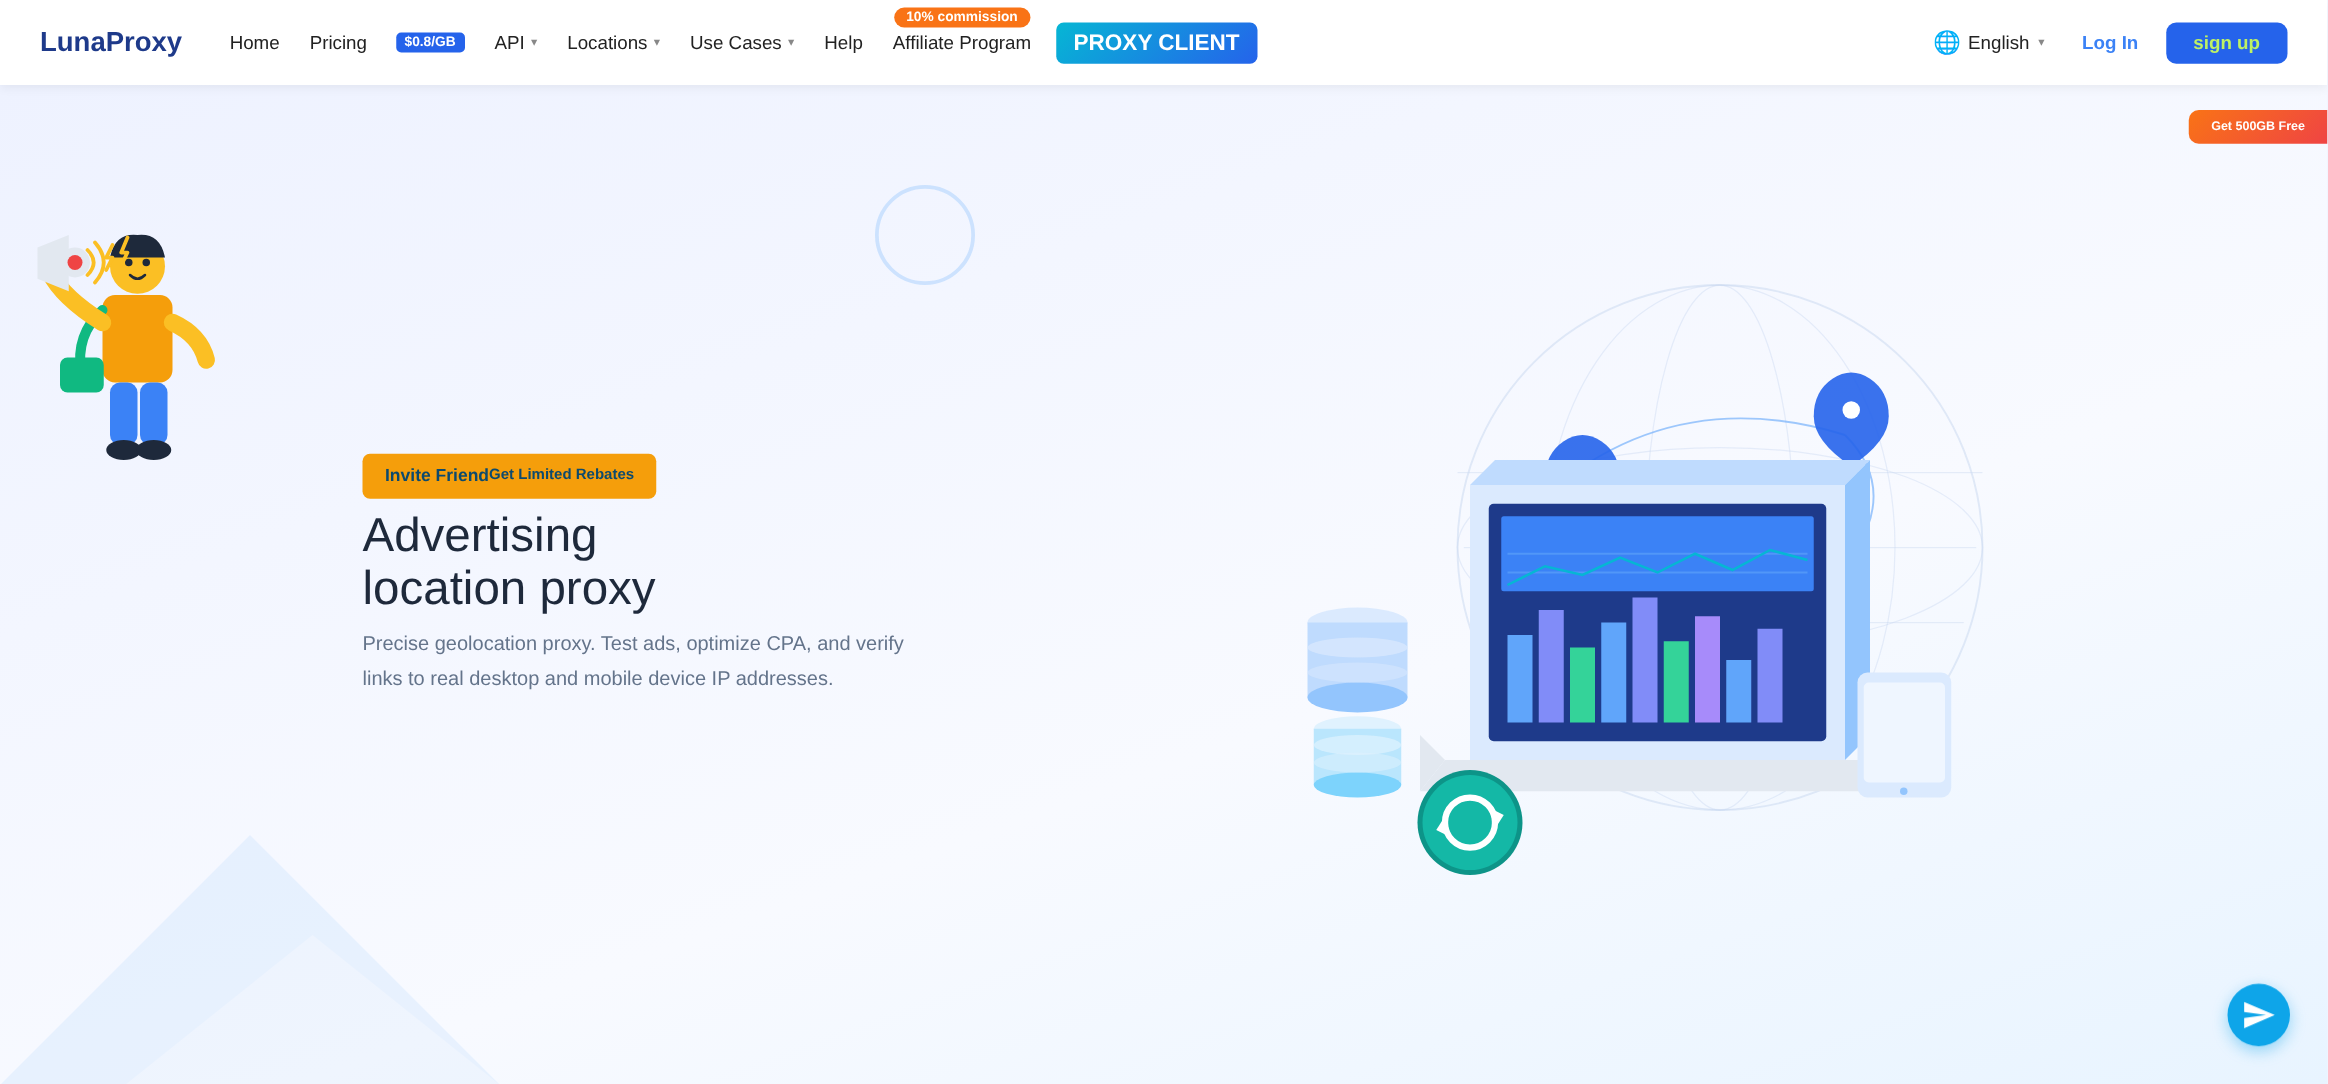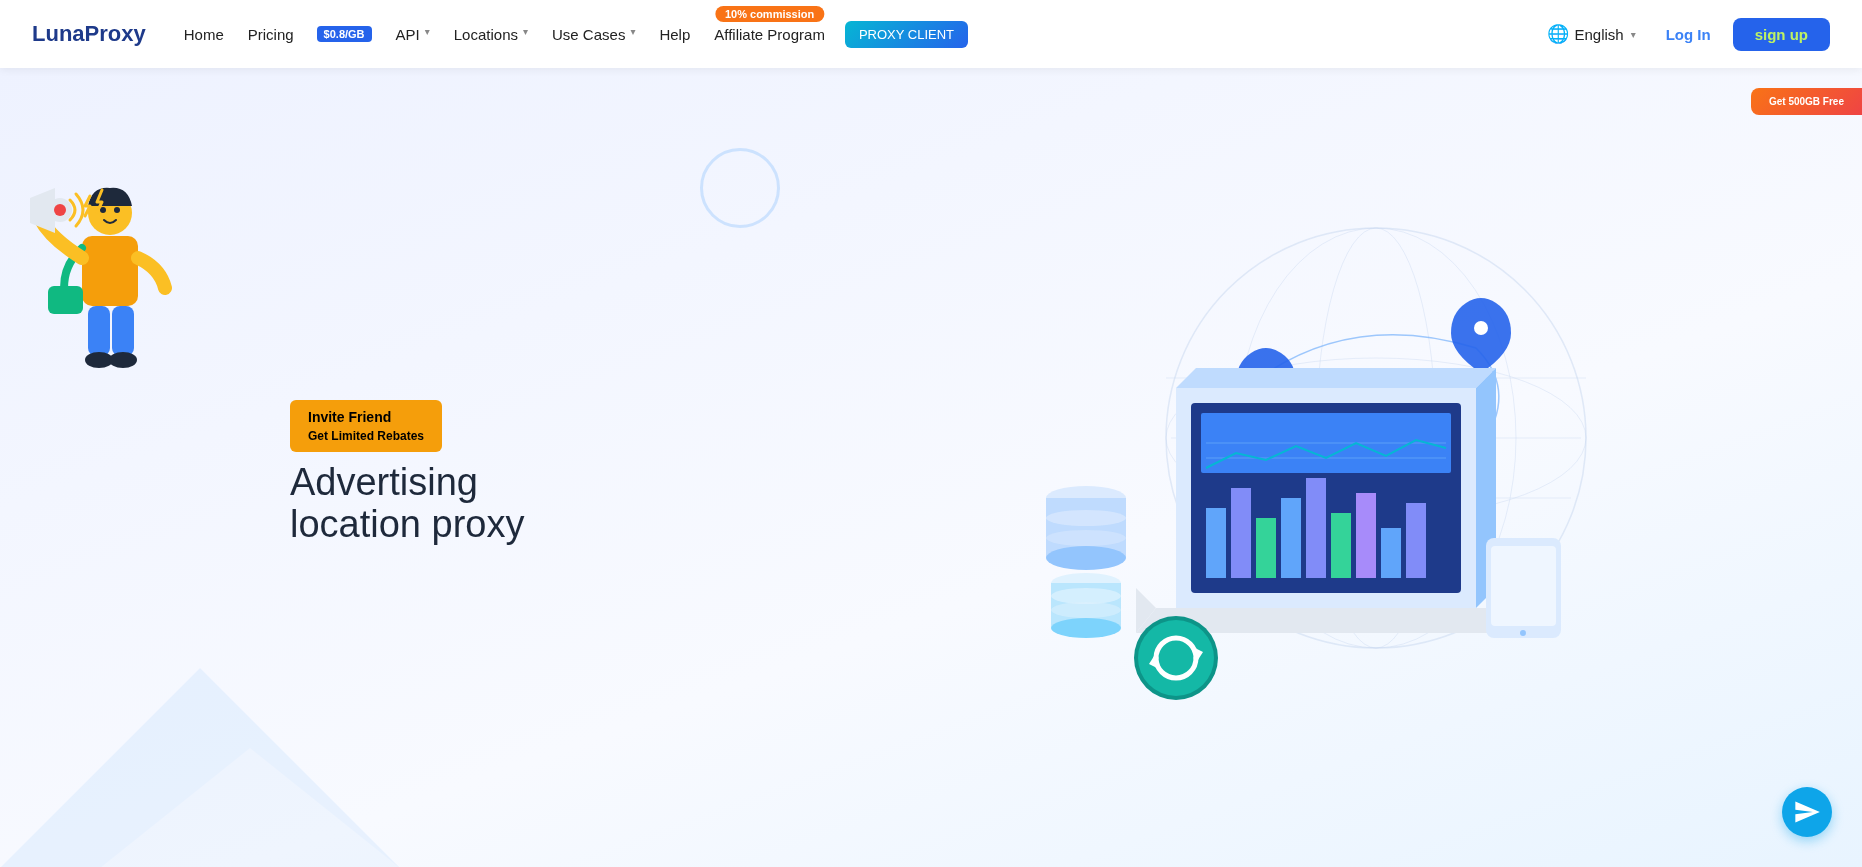--- a/index.html
+++ b/index.html
@@ -25,21 +25,21 @@
     }
     .logo span { color: #1e3a8a; margin-top: 28px; }
     .nav-links {
       display: flex;
       align-items: center;
       gap: 4px;
       flex: 1;
     }
     .nav-item {
       display: flex;
-      align-items: flex-start;
+      align-items: center;
       gap: 3px;
       padding: 6px 10px;
       font-size: 15px;
       color: #222;
       cursor: pointer;
       border-radius: 6px;
       white-space: nowrap;
     }
     .nav-badge {
       background: #2563eb;
@@ -61,22 +61,22 @@
       color: #fff;
       font-size: 11px;
       font-weight: 600;
       padding: 2px 10px;
       border-radius: 12px;
       white-space: nowrap;
     }
     .proxy-client-btn {
       background: linear-gradient(135deg, #06b6d4, #2563eb);
       color: #fff;
-      font-size: 13px;
-      font-weight: 400;
+      font-size: 18px;
+      font-weight: 700;
       padding: 6px 14px;
       border-radius: 6px;
       cursor: pointer;
       margin-left: 6px;
       border: none;
     }
     .nav-right {
       display: flex;
       align-items: center;
       gap: 8px;
@@ -124,23 +124,22 @@
       position: relative;
       overflow: hidden;
     }
     .hero-left {
       flex: 0 0 520px;
       z-index: 10;
       padding-top: 20px;
     }
     .invite-badge {
       display: inline-flex;
-      flex-direction: column;
       background: #f59e0b;
-      color: #000000;
+      color: #0c4a6e;
       font-size: 14px;
       font-weight: 700;
       padding: 8px 18px;
       border-radius: 6px;
       margin-bottom: 10px;
       line-height: 1.4;
     }
     .invite-badge .sub { font-size: 12px; font-weight: 600; }
     .hero-title {
       font-size: 38px;
@@ -344,20 +343,21 @@
 
   <div class="hero-left" style="margin-left: 230px;">
     <div class="invite-badge">
       <span>Invite Friend</span>
       <span class="sub">Get Limited Rebates</span>
     </div>
     <h1 class="hero-title">
       <span>Advertising</span><br>
       <span>location proxy</span>
     </h1>
+    <p class="hero-subtitle">Precise geolocation proxy. Test ads, optimize CPA, and verify links to real desktop and mobile device IP addresses.</p>
   </div>
 
   <div class="hero-right">
     <svg viewBox="0 0 620 560" width="620" height="560">
 
       <circle cx="380" cy="250" r="210" fill="none" stroke="#c7d7f0" stroke-width="1.5" opacity="0.5"></circle>
       <ellipse cx="380" cy="250" rx="210" ry="80" fill="none" stroke="#c7d7f0" stroke-width="1" opacity="0.4"></ellipse>
       <ellipse cx="380" cy="250" rx="140" ry="210" fill="none" stroke="#c7d7f0" stroke-width="1" opacity="0.4"></ellipse>
       <ellipse cx="380" cy="250" rx="60" ry="210" fill="none" stroke="#c7d7f0" stroke-width="1" opacity="0.4"></ellipse>
 

